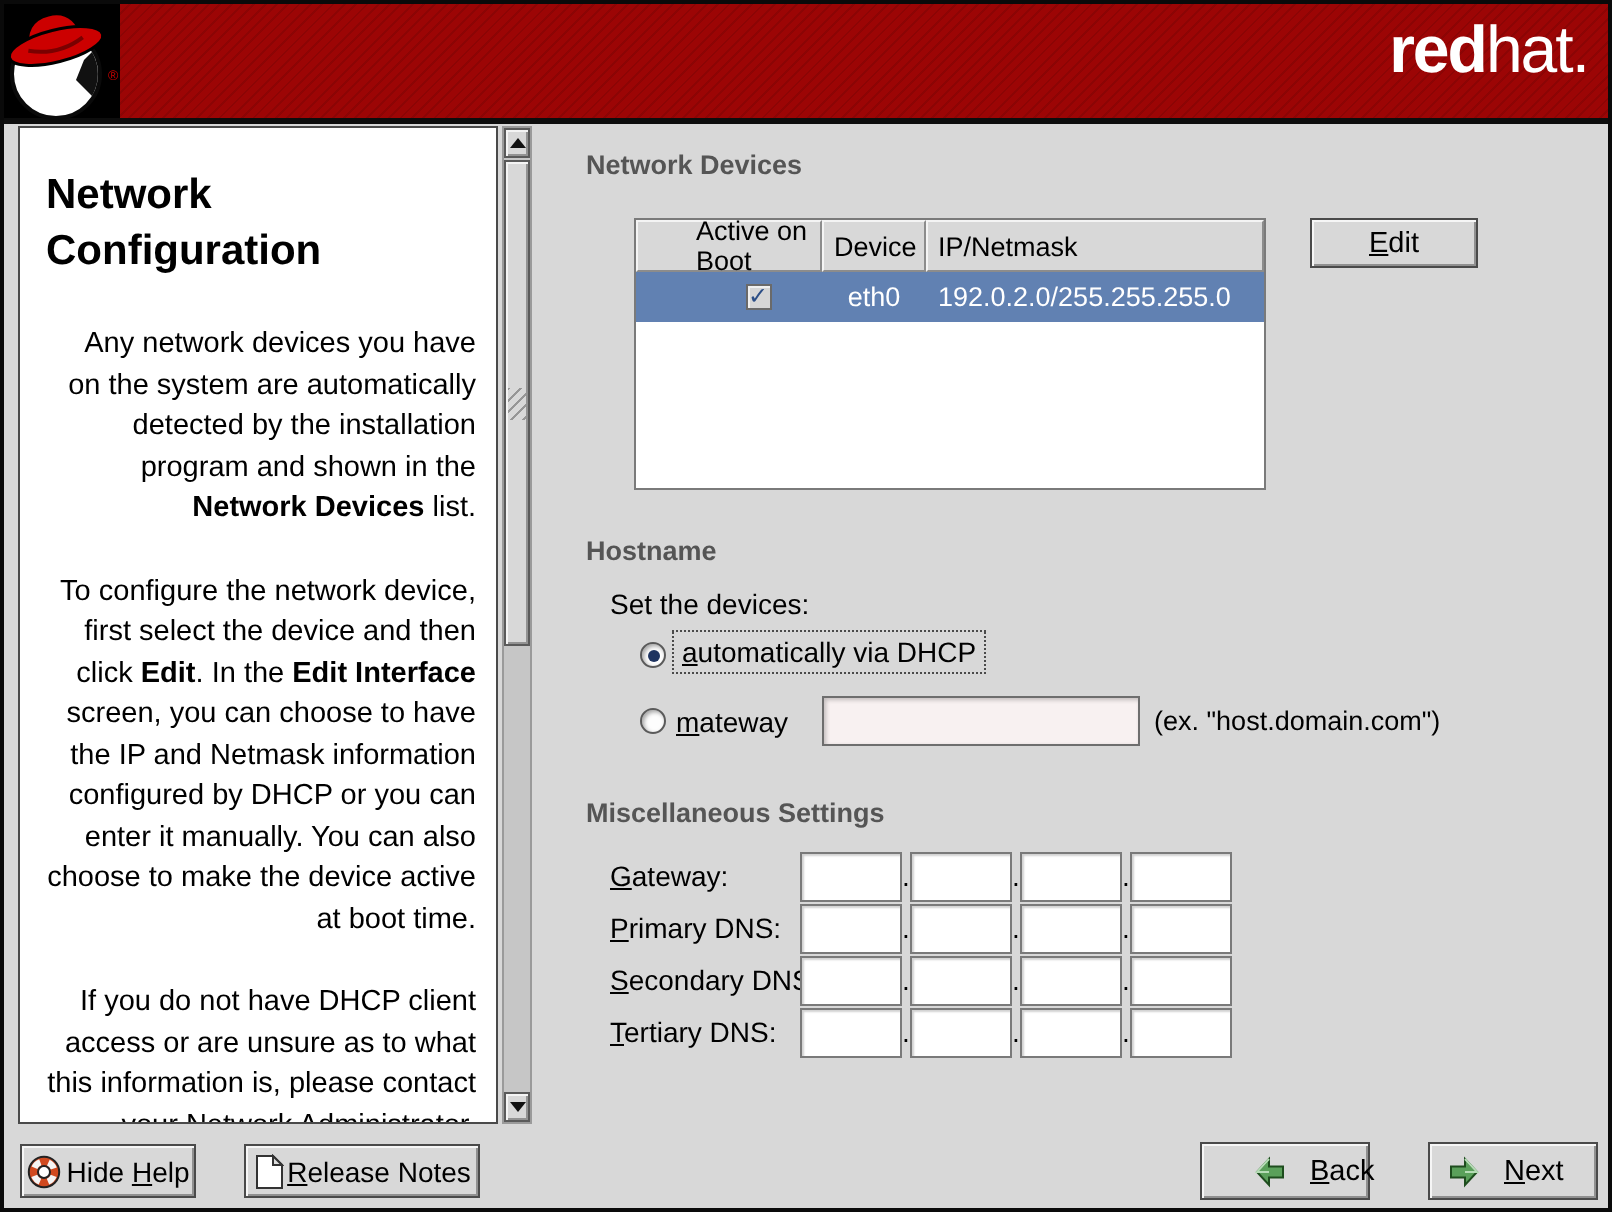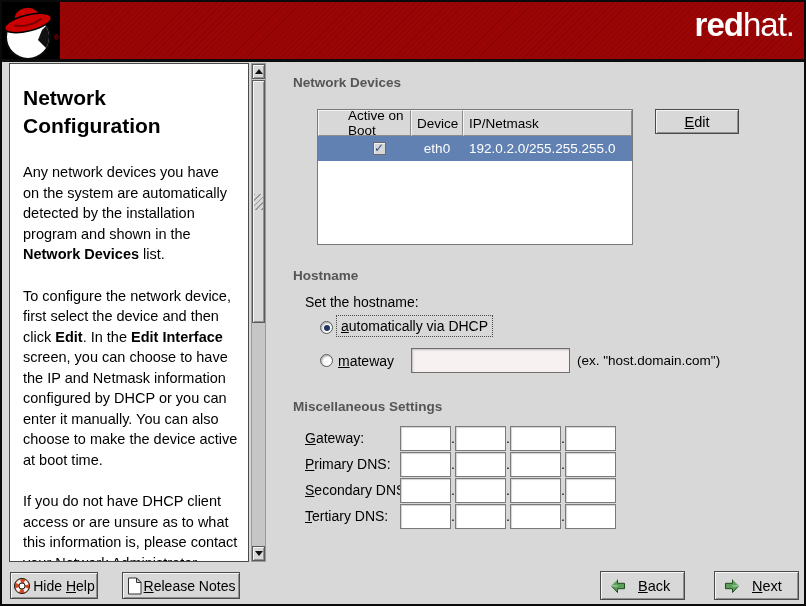--- a/index.html
+++ b/index.html
@@ -26,21 +26,21 @@
   .wordmark .wb { font-weight:bold; }
   .wordmark .wl { font-weight:normal; }
 
   
   .help-panel {
     position:absolute; left:7px; top:61px; width:240px; height:499px;
     background:#ffffff; border:1px solid #4a4a4a; overflow:hidden;
     padding:10px 10px 0 13px;
   }
   .help-title { font-size:21px; font-weight:bold; line-height:28px; margin:10px 0 22px 0; color:#000; }
-  .help-p { font-size:14.5px; line-height:20.5px; margin:0 0 21px 0; color:#000; }
+  .help-p { font-size:14.5px; line-height:20.5px; margin:0 0 21px 0; color:#000;text-align:right; }
   .help-p b { font-weight:bold; }
 
   
   .scrollbar {
     position:absolute; left:249px; top:61px; width:15px; height:499px;
     background:#c6c6c6; border:1px solid #9a9a9a;
   }
   .sb-btn {
     position:absolute; left:0; width:13px; height:15px; background:#d8d8d8;
     border:1px solid #5a5a5a;
@@ -179,21 +179,21 @@
       <div class="c2 nd-cell-center">eth0</div>
       <div class="c3 nd-ip">192.0.2.0/255.255.255.0</div>
     </div>
   </div>
 
   <div class="gtkbtn" style="left:653px; top:107px; width:84px; height:25px;">
     <span><span class="u">E</span><span>dit</span></span>
   </div>
 
   <div class="sec" style="left:291px; top:266px;">Hostname</div>
-  <div class="plain-label" style="left:303px; top:292px;">Set the hostname:</div>
+  <div class="plain-label" style="left:303px; top:292px;">Set the devices:</div>
 
   <div class="radio sel" style="left:318px; top:319px;"></div>
   <div class="plain-label focus-rect" style="left:334px; top:313px;"><span class="u">a</span><span>utomatically via DHCP</span></div>
 
   <div class="radio" style="left:318px; top:352px;"></div>
   <div class="plain-label" style="left:336px; top:351px;"><span class="u">m</span><span>ateway</span></div>
   <input class="entry" style="left: 409px; top: 346px; width: 159px; height: 25px;" value="">
   <div class="plain-label" style="left:575px; top:351px; font-size:13.5px;">(ex. "host.domain.com")</div>
 
   <div class="sec" style="left:291px; top:397px;">Miscellaneous Settings</div>
@@ -256,21 +256,21 @@
     <span style="display:flex;">
       <svg width="18" height="18" viewBox="0 0 18 18">
         <circle cx="9" cy="9" r="7.6" fill="#d0491f" stroke="#222" stroke-width="1"></circle>
         <circle cx="9" cy="9" r="5.2" fill="none" stroke="#f4f4f4" stroke-width="3.2" stroke-dasharray="4.1 4.1" transform="rotate(22 9 9)"></circle>
         <circle cx="9" cy="9" r="3" fill="#ffffff" stroke="#222" stroke-width="1"></circle>
       </svg>
     </span>
     <span style="font-size:14px;"><span>Hide </span><span class="u">H</span><span>elp</span></span>
   </div>
 
-  <div class="gtkbtn" style="left:598px; top:569px; width:85px; height:29px; gap:12px; justify-content:flex-start; padding-left:9px;">
+  <div class="gtkbtn" style="left:598px; top:569px; width:85px; height:29px; gap:12px; justify-content:flex-start; padding-left:26px;">
     <span style="display:flex;">
       <svg width="16" height="16" viewBox="0 0 16 16">
         <path d="M7.5 1.5 L1.5 8 L7.5 14.5 L7.5 10.7 L14.5 10.7 L14.5 5.3 L7.5 5.3 Z" fill="#5aa05a" stroke="#1e4d1e" stroke-width="1"></path>
         <path d="M7.5 1.5 L1.5 8 L7.5 8" fill="none" stroke="#b5dcb5" stroke-width="1"></path>
       </svg>
     </span>
     <span><span class="u">B</span><span>ack</span></span>
   </div>
 
   <div class="gtkbtn" style="left:712px; top:569px; width:85px; height:29px; gap:12px; justify-content:flex-start; padding-left:9px;">

